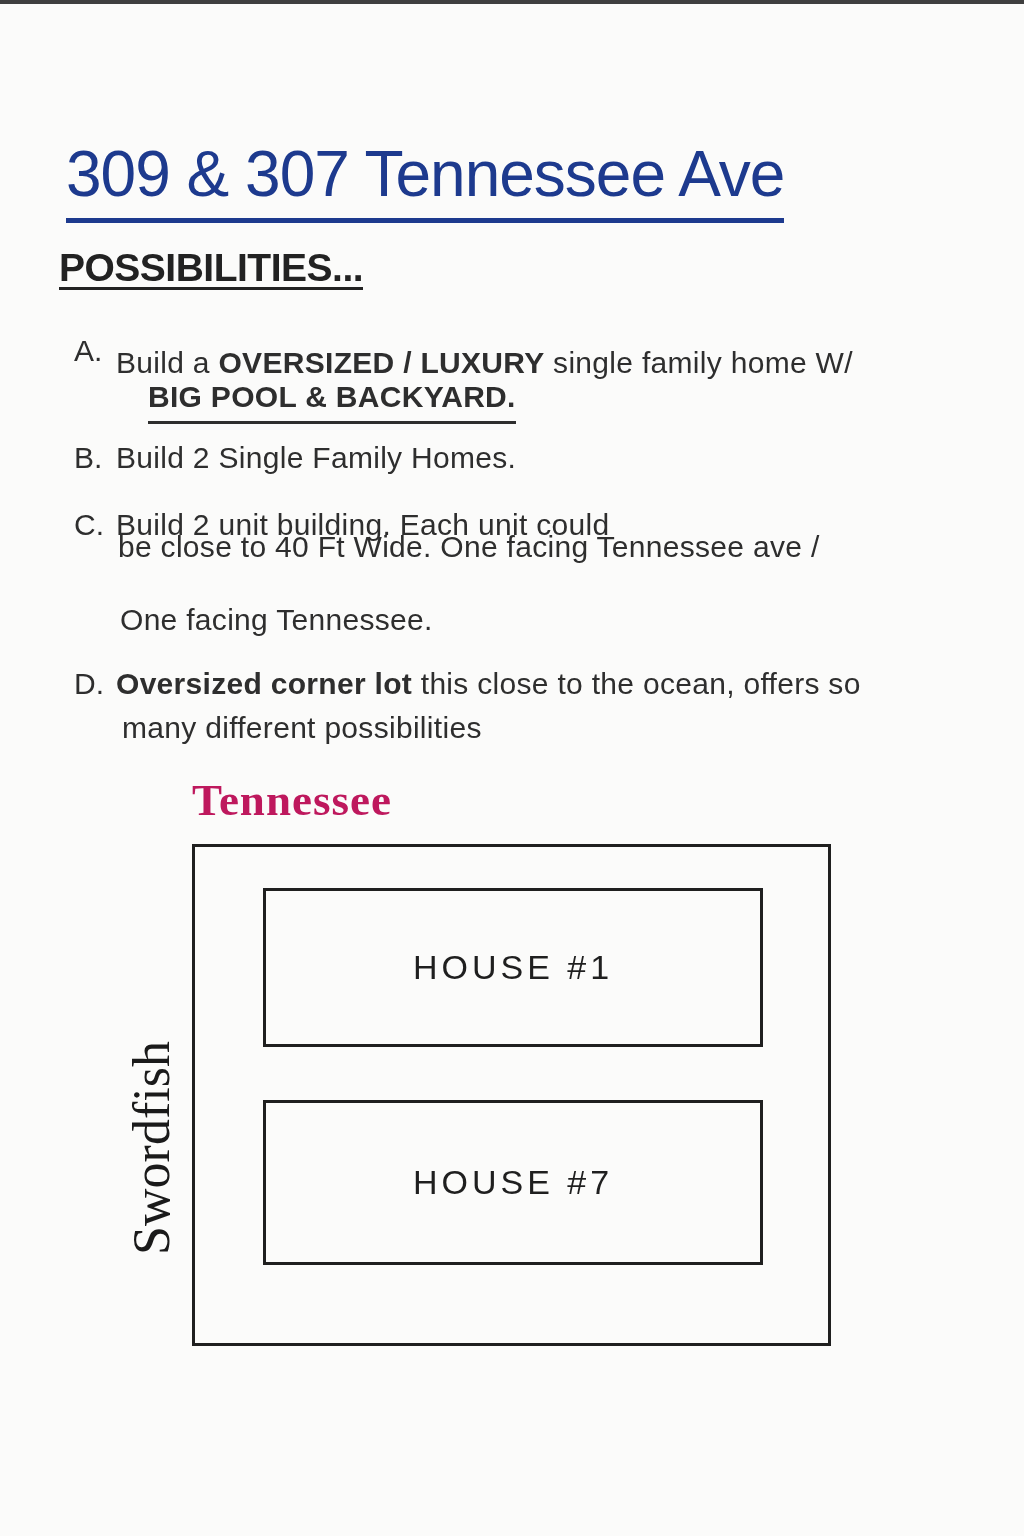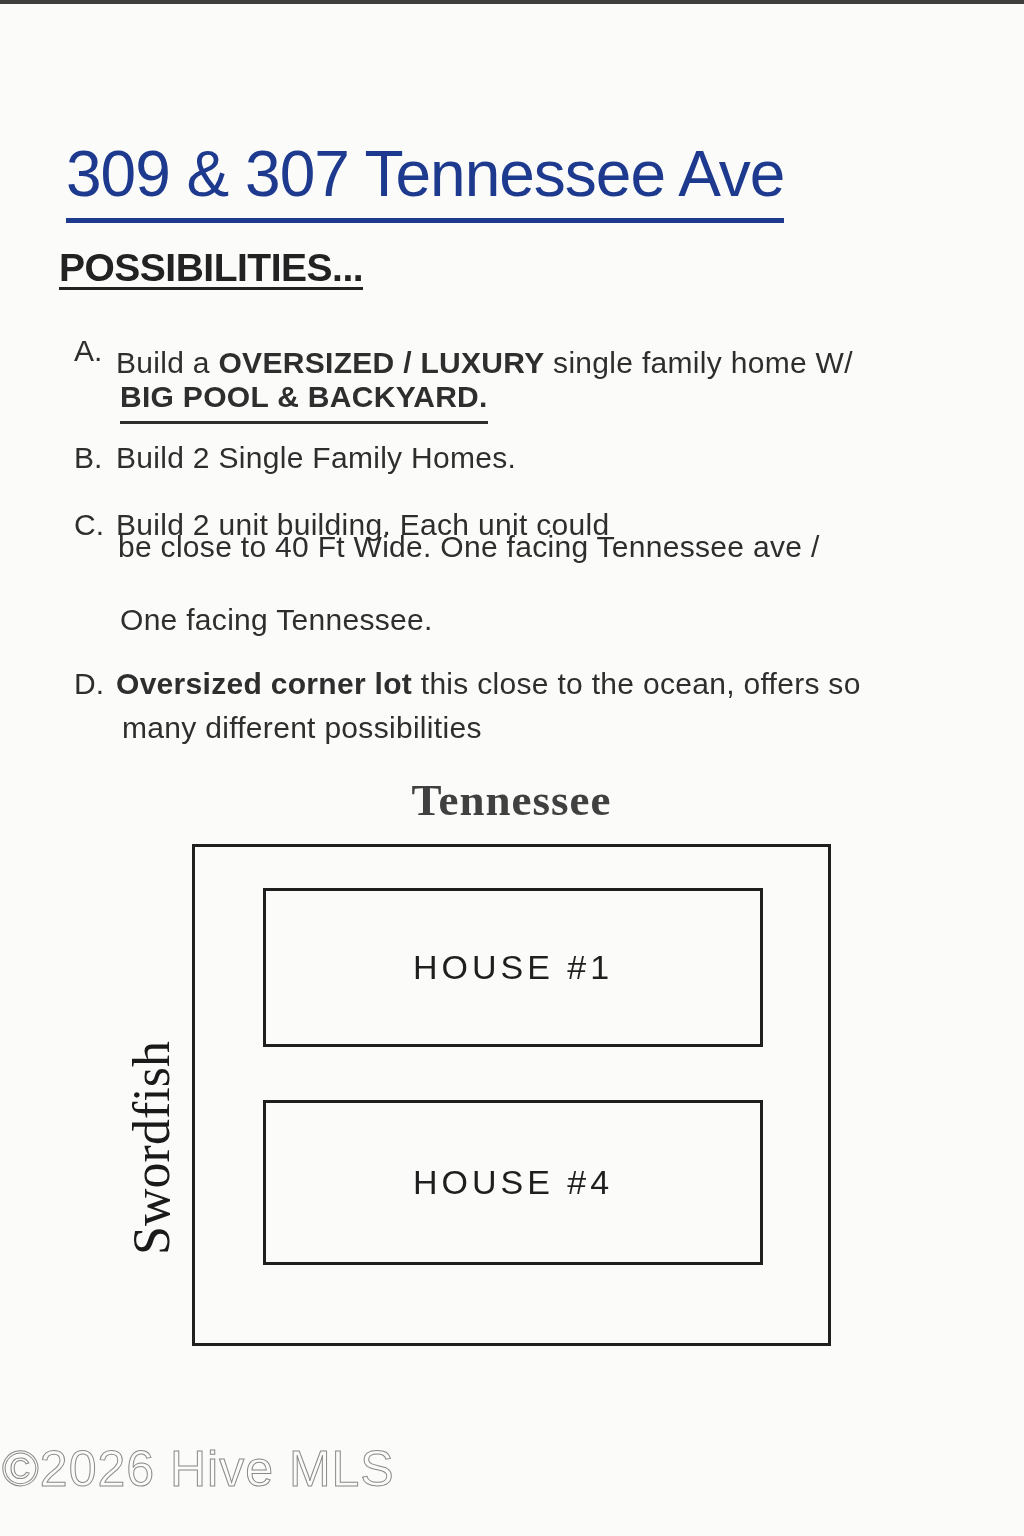--- a/index.html
+++ b/index.html
@@ -31,28 +31,27 @@
   }
   .line{
     position:absolute;
     font-size:30px;color:#2e2e2e;line-height:40px;
     letter-spacing:0.3px;white-space:nowrap;
   }
   .line b{font-weight:700;}
   .marker{position:absolute;font-size:30px;color:#2e2e2e;line-height:40px;}
   .u-bold{
     display:inline-block;font-weight:700;
-    padding-bottom:4px;border-bottom:3px solid #2e2e2e;
+    padding-bottom:4px;border-bottom:3px solid #2e2e2e;margin-left:28px;
   }
   .street-top{
     position:absolute;left:192px;top:778px;width:639px;
-    text-align:center;
     font-family:"Liberation Serif", serif;
     font-size:45px;font-weight:700;letter-spacing:1px;
-    color:#404040;line-height:1;
+    color:#be185d;line-height:1;
   }
   .lot-box{
     position:absolute;left:192px;top:844px;width:639px;height:502px;
     border:3px solid #1f1f1f;box-sizing:border-box;background:transparent;
   }
   .house-box{
     position:absolute;left:263px;width:500px;
     border:3px solid #1f1f1f;box-sizing:border-box;
     display:flex;align-items:center;justify-content:center;
   }
@@ -111,21 +110,20 @@
 
   <div class="street-top">Tennessee</div>
 
   <div class="lot-box"></div>
 
   <div class="house-box house-1">
     <span class="house-label">HOUSE #1</span>
   </div>
 
   <div class="house-box house-2">
-    <span class="house-label">HOUSE #4</span>
+    <span class="house-label">HOUSE #7</span>
   </div>
 
   <div class="street-left">Swordfish</div>
 
 
-  <div class="watermark">©2026 Hive MLS</div>
 
 </div>
 
 </body></html>

